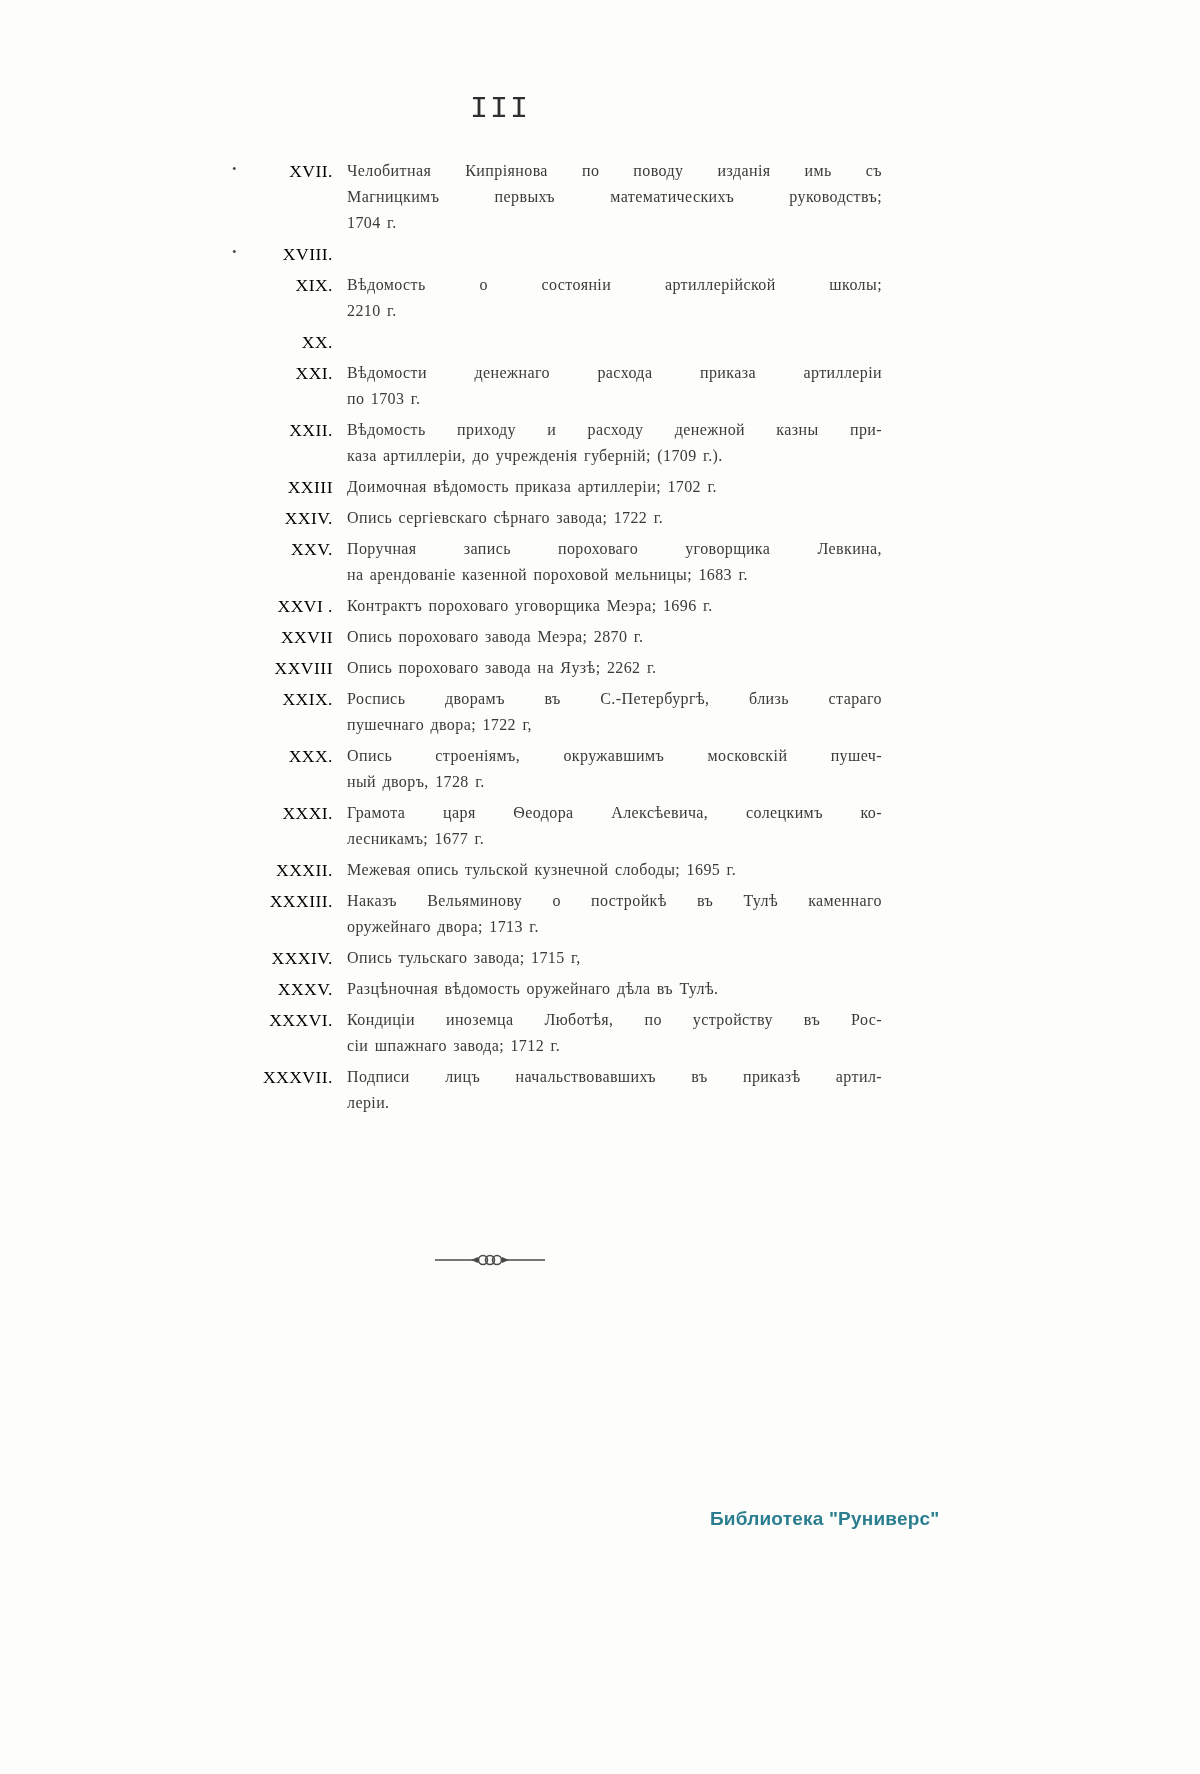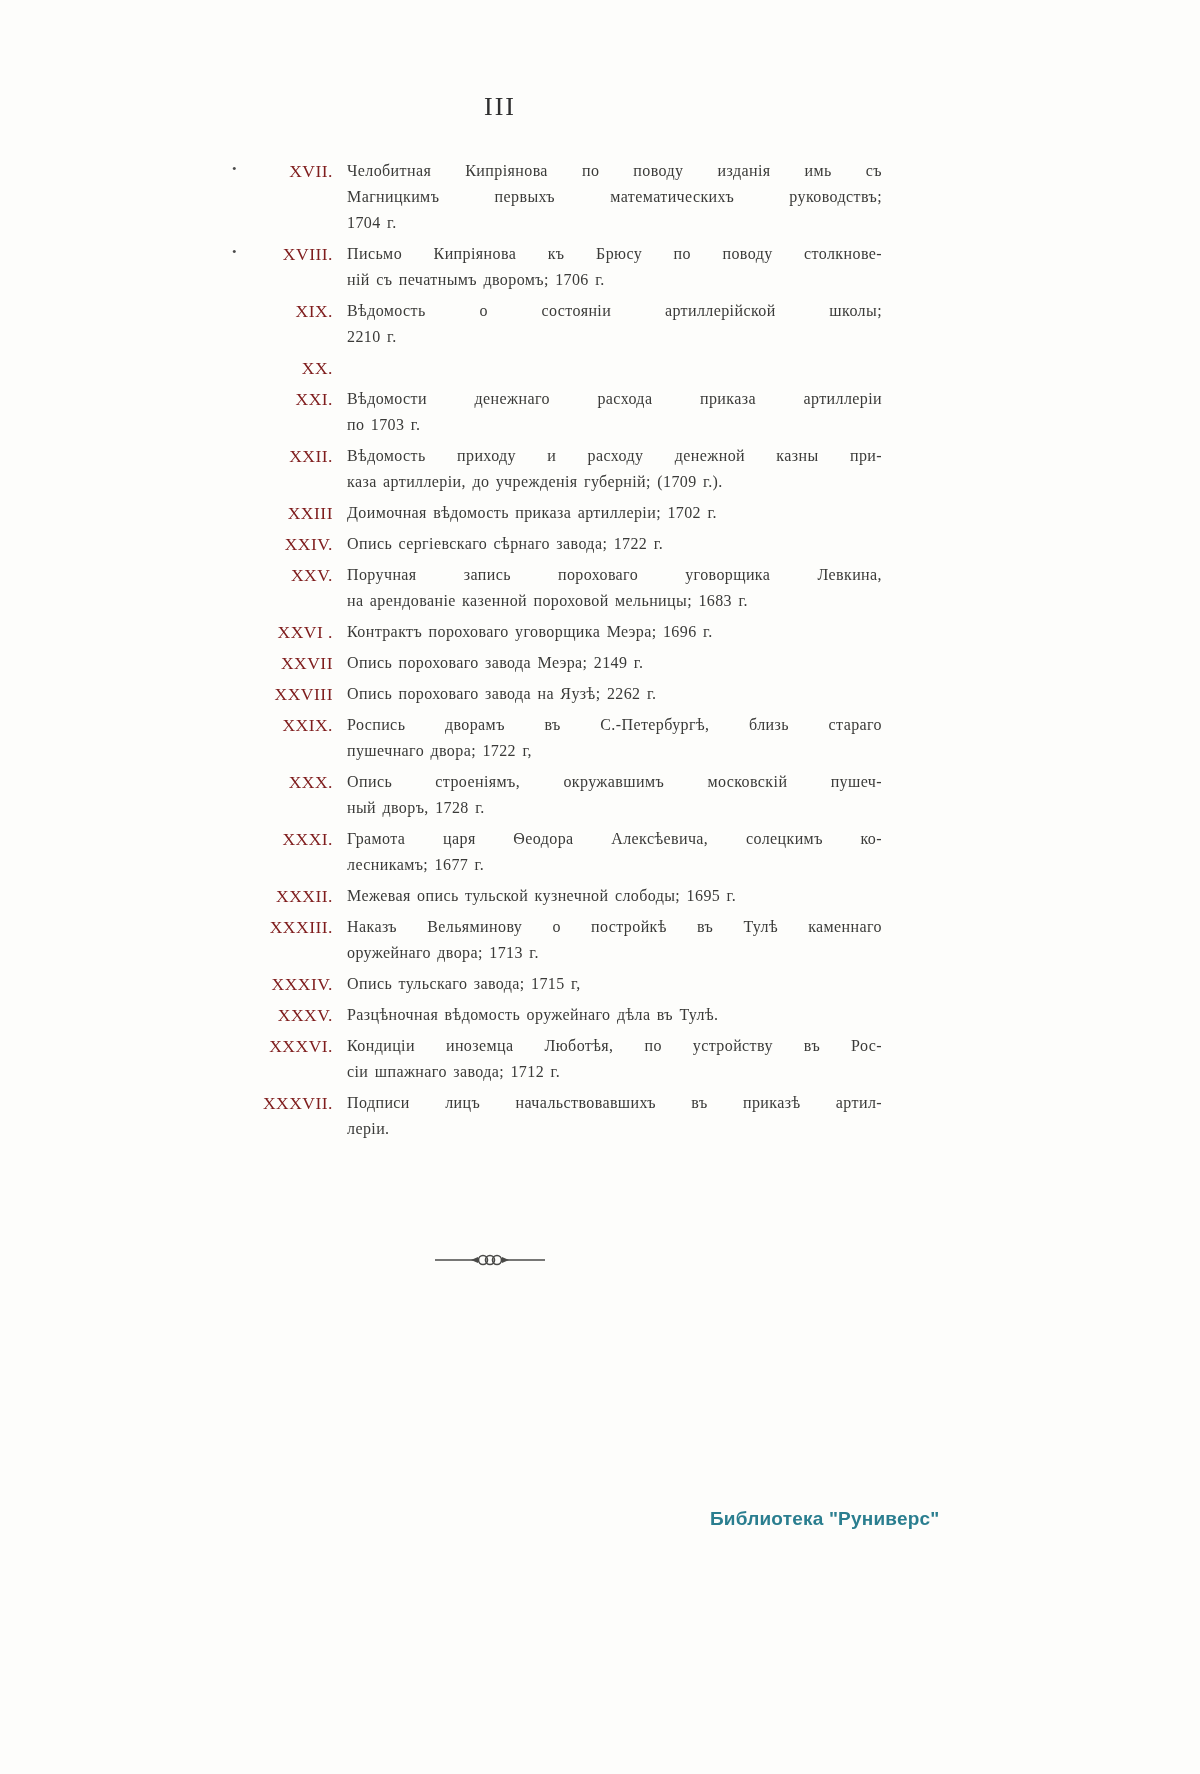--- a/index.html
+++ b/index.html
@@ -14,23 +14,24 @@
     margin: 0 auto;
     background: #fdfdfb;
     color: #3a3a3a;
     overflow: hidden;
   }
   .page-number {
     position: absolute;
     top: 92px;
     left: 500px;
     transform: translateX(-50%);
-    font-size: 26px;
+    font-size: 30px;
     letter-spacing: 2px;
     color: #2f2f2f;
+    font-family: Liberation Mono, monospace;
   }
   .toc {
     position: absolute;
     top: 158px;
     left: 228px;
     width: 655px;
   }
   .entry {
     position: relative;
     display: flex;
@@ -45,21 +46,21 @@
     color: #4a4a4a;
   }
   .num-col {
     width: 105px;
     flex: 0 0 105px;
     text-align: right;
     margin-right: 14px;
     font-size: 17.5px;
     line-height: 26px;
     letter-spacing: 0.5px;
-    color: #7f1d1d;
+    color: #000000;
     white-space: nowrap;
   }
   .text-col {
     width: 535px;
     flex: 0 0 535px;
   }
   .line {
     font-size: 16px;
     line-height: 26px;
     letter-spacing: 0.4px;
@@ -101,24 +102,20 @@
     <div class="text-col">
           <div class="line just">Челобитная Кипріянова по поводу изданія имь съ</div>
           <div class="line just">Магницкимъ первыхъ математическихъ руководствъ;</div>
           <div class="line">1704 г.</div>
         </div>
   </div>
 
   <div class="entry">
     <span class="dot">•</span>
     <div class="num-col">XVIII.</div>
-    <div class="text-col">
-          <div class="line just">Письмо Кипріянова къ Брюсу по поводу столкнове-</div>
-          <div class="line">ній съ печатнымъ дворомъ; 1706 г.</div>
-        </div>
   </div>
 
   <div class="entry">
 
     <div class="num-col">XIX.</div>
     <div class="text-col">
           <div class="line just">Вѣдомость о состояніи артиллерійской школы;</div>
           <div class="line">2210 г.</div>
         </div>
   </div>
@@ -176,21 +173,21 @@
     <div class="num-col">XXVI .</div>
     <div class="text-col">
           <div class="line">Контрактъ пороховаго уговорщика Меэра; 1696 г.</div>
         </div>
   </div>
 
   <div class="entry">
 
     <div class="num-col">XXVII</div>
     <div class="text-col">
-          <div class="line">Опись пороховаго завода Меэра; 2149 г.</div>
+          <div class="line">Опись пороховаго завода Меэра; 2870 г.</div>
         </div>
   </div>
 
   <div class="entry">
 
     <div class="num-col">XXVIII</div>
     <div class="text-col">
           <div class="line">Опись пороховаго завода на Яузѣ; 2262 г.</div>
         </div>
   </div>

